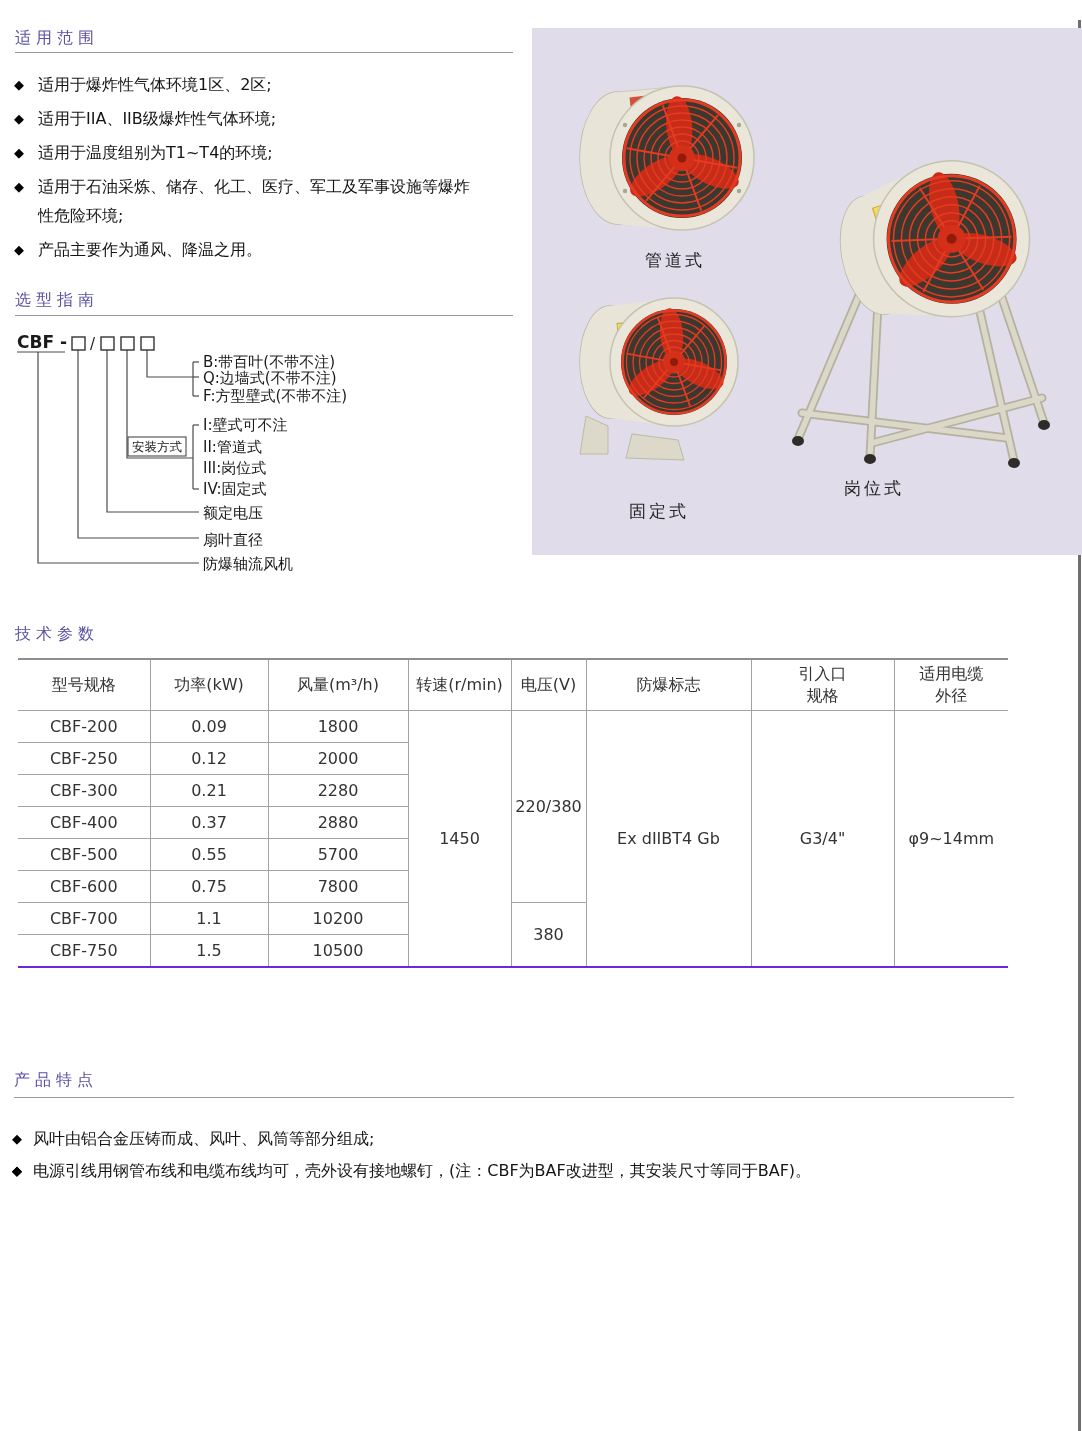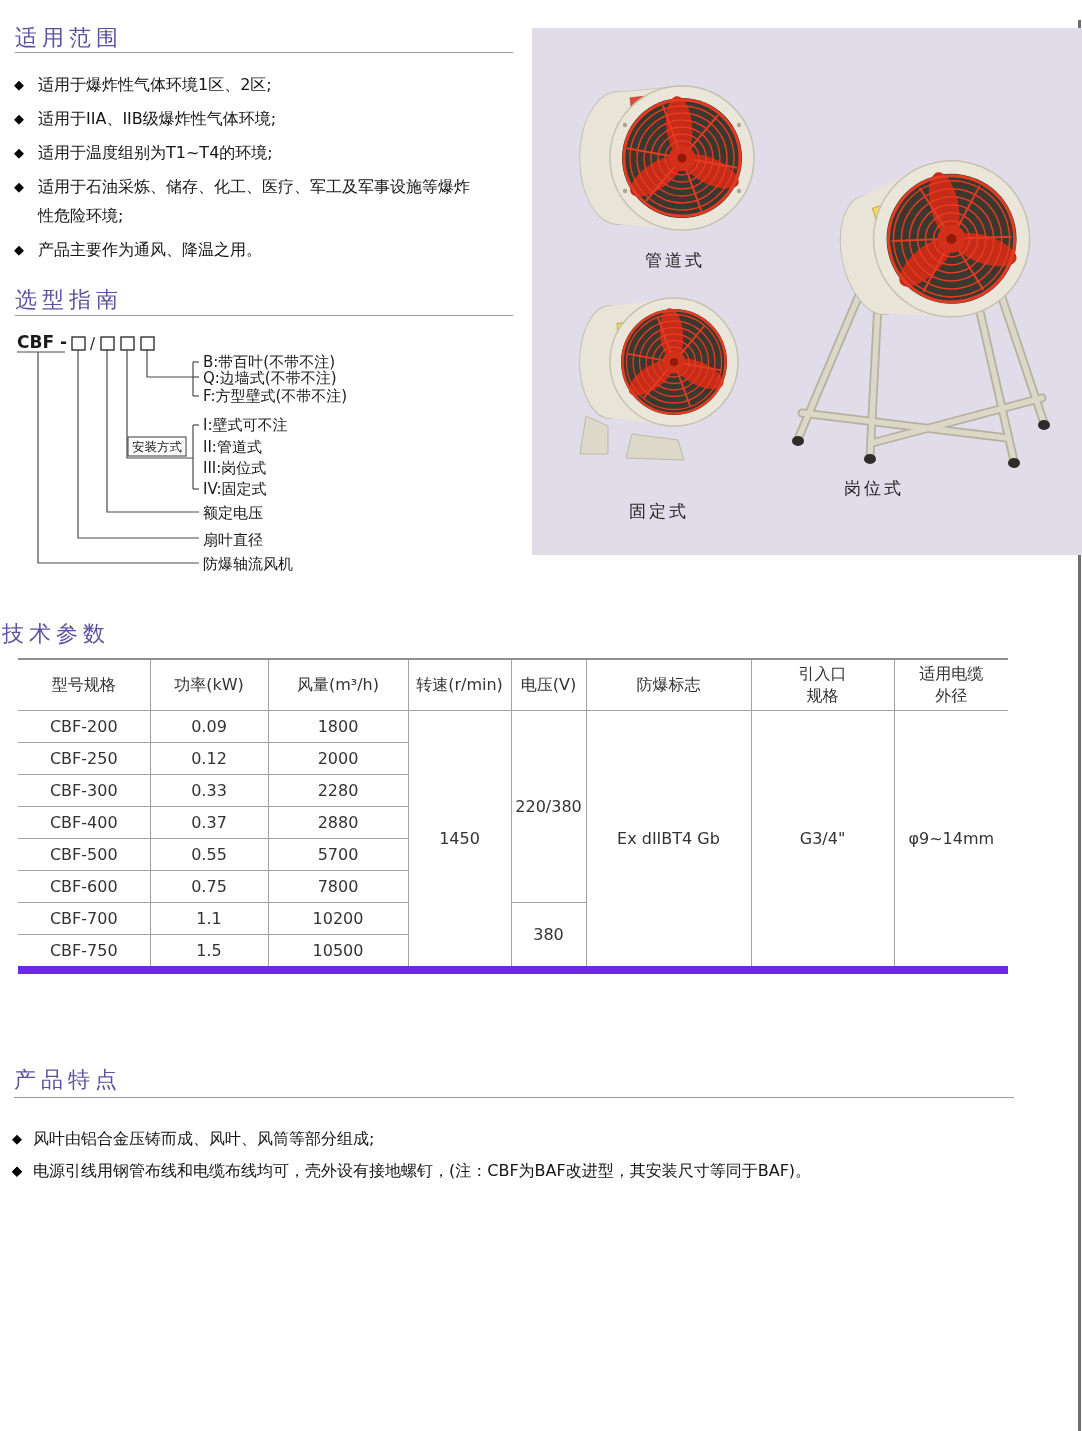--- a/index.html
+++ b/index.html
@@ -5,21 +5,21 @@
   html,body { margin:0; padding:0; }
   body {
     width:1082px; height:1431px; position:relative; background:#ffffff;
     font-family:"DejaVu Sans","Liberation Sans",sans-serif; color:#111;
     overflow:hidden;
   }
   .abs { position:absolute; }
 
   
   .sec-title {
-    position:absolute; font-size:22px; letter-spacing:5px; color:#5b52a2;
+    position:absolute; font-size:16px; letter-spacing:5px; color:#5b52a2;
     line-height:24px; white-space:nowrap;
   }
   .sec-underline { position:absolute; height:1px; background:#9b9b9b; }
 
   
   .bullets { position:absolute; }
   .bullet-item { position:relative; padding-left:24px; font-size:16px; color:#151515; }
   .scope .bullet-item { line-height:29px; margin-bottom:5px; width:438px; }
   .features .bullet-item { line-height:22px; margin-bottom:10px; padding-left:21px; width:1040px; }
   .bullet-item .dia { position:absolute; left:0; top:0; font-size:13px; color:#000; }
@@ -36,21 +36,21 @@
 
   
   .edge-line { position:absolute; left:1078px; top:20px; width:3px; height:1411px;
                background:#6e6e6e; z-index:1; }
 
   
   .spec-table {
     position:absolute; left:18px; top:658px; width:990px;
     border-collapse:collapse; table-layout:fixed; text-align:center;
     font-size:16px; color:#333;
-    border-top:2px solid #8f8f8f; border-bottom:8px solid #6d28d9;
+    border-top:2px solid #8f8f8f; border-bottom:2px solid #6d28d9;
   }
   .spec-table th, .spec-table td { border:1px solid #a2a2a2; font-weight:normal; padding:0; }
   .spec-table th { height:50px; white-space:pre-line; line-height:1.35; }
   .spec-table td { height:31px; }
   .spec-table th:first-child, .spec-table td.row-first { border-left:none; }
   .spec-table th:last-child,  .spec-table td.row-last  { border-right:none; }
 </style>
 </head>
 <body>
 
@@ -263,21 +263,21 @@
         <line x1="184" y1="100" x2="230" y2="100" transform="rotate(130 170 100)"></line>
         <line x1="184" y1="100" x2="230" y2="100" transform="rotate(190 170 100)"></line>
         <line x1="184" y1="100" x2="230" y2="100" transform="rotate(250 170 100)"></line>
         <line x1="184" y1="100" x2="230" y2="100" transform="rotate(310 170 100)"></line>
       </g>
     </g>
   </svg>
   <div class="caption" style="left:297px; top:449px;">岗位式</div>
 </div>
 
-<div class="sec-title" style="left:2px; top:622px;">技术参数</div>
+<div class="sec-title" style="left:15px; top:622px;">技术参数</div>
 
 <table class="spec-table">
   <colgroup>
     <col style="width:132px">
       <col style="width:118px">
       <col style="width:140px">
     <col style="width:103px">
       <col style="width:75px">
       <col style="width:165px">
     <col style="width:143px">
@@ -308,21 +308,21 @@
       <td rowspan="8">G3/4"</td>
       <td rowspan="8" class="row-last">φ9~14mm</td>
     </tr>
     <tr>
       <td class="row-first">CBF-250</td>
       <td>0.12</td>
       <td>2000</td>
     </tr>
     <tr>
       <td class="row-first">CBF-300</td>
-      <td>0.33</td>
+      <td>0.21</td>
       <td>2280</td>
     </tr>
     <tr>
       <td class="row-first">CBF-400</td>
       <td>0.37</td>
       <td>2880</td>
     </tr>
     <tr>
       <td class="row-first">CBF-500</td>
       <td>0.55</td>

